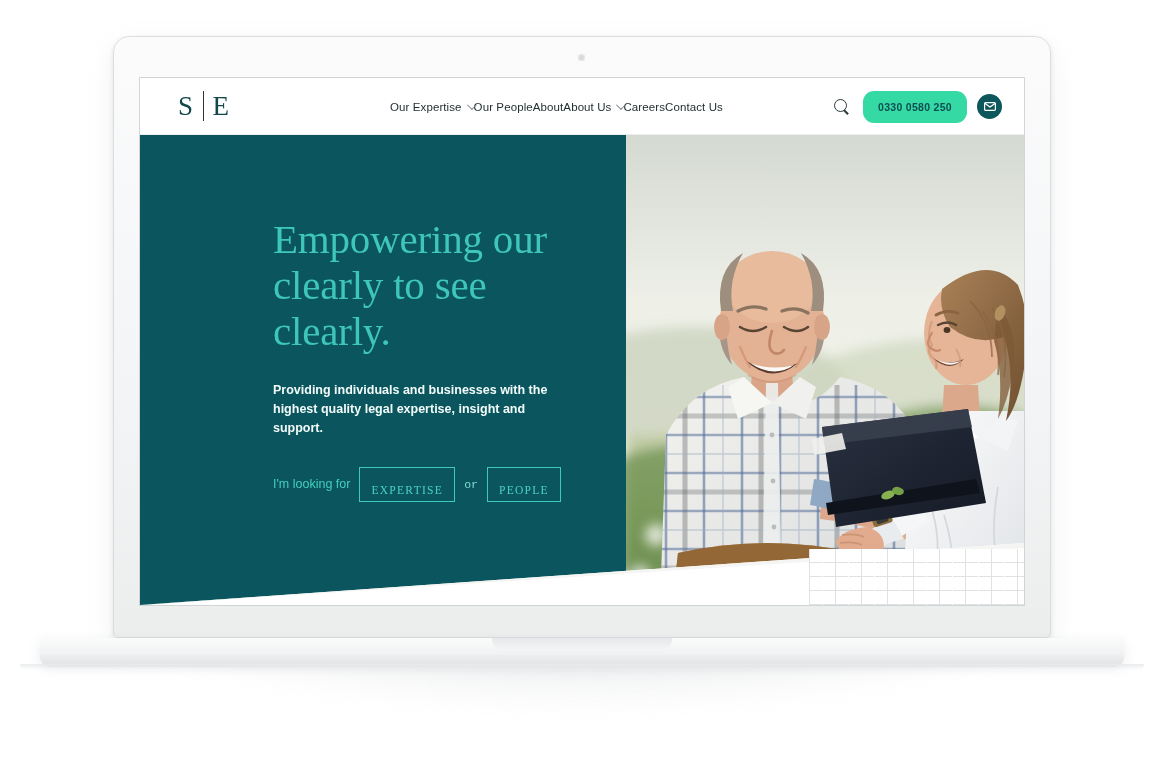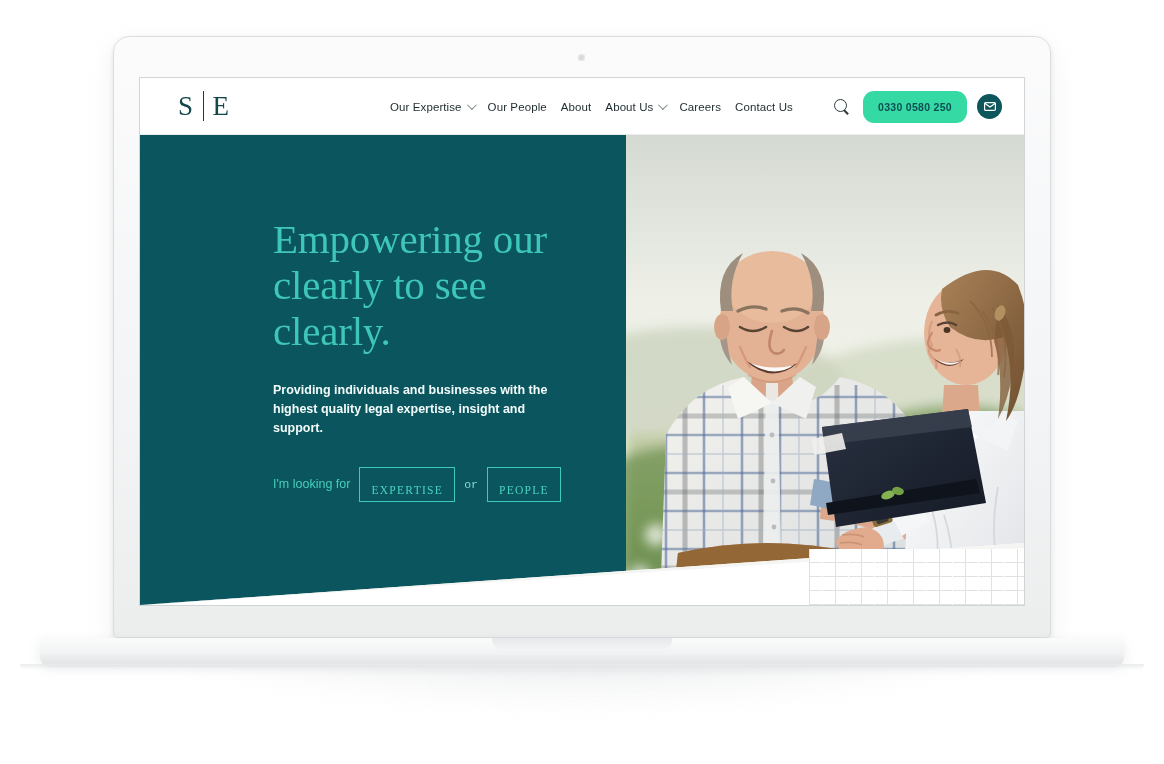--- a/index.html
+++ b/index.html
@@ -149,21 +149,21 @@
     margin: 0 9px;
   }
 
   .nav {
     position: absolute;
     left: 250px;
     top: 0;
     height: 57px;
     display: flex;
     align-items: center;
-    gap: 14px;
+    gap: 0;
   }
   .nav-item {
     display: flex;
     align-items: center;
     gap: 5px;
     font-size: 11.5px;
     color: #1d2b2e;
     letter-spacing: .1px;
     white-space: nowrap;
     cursor: pointer;

